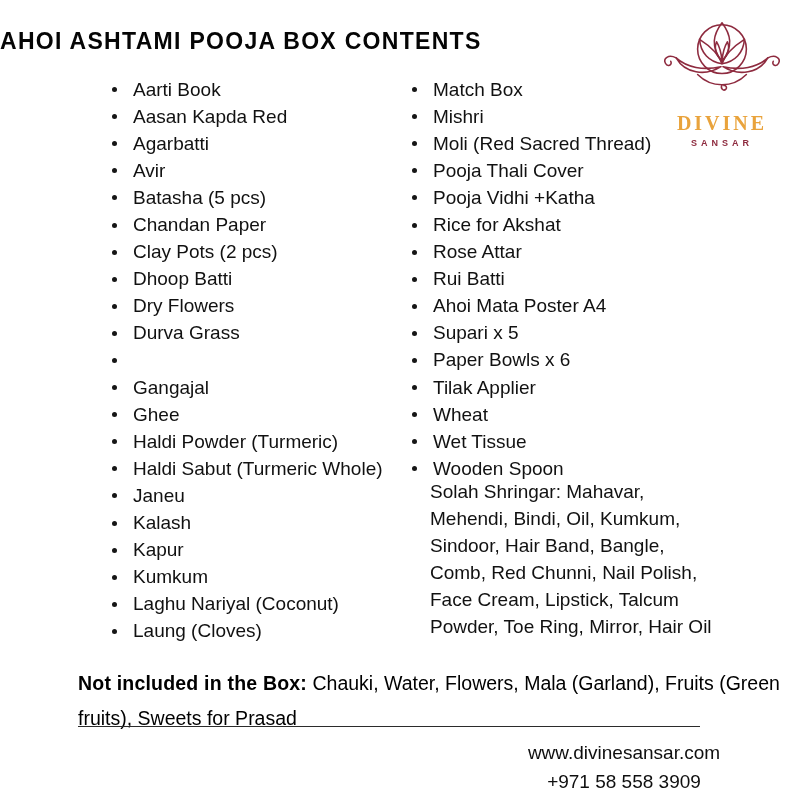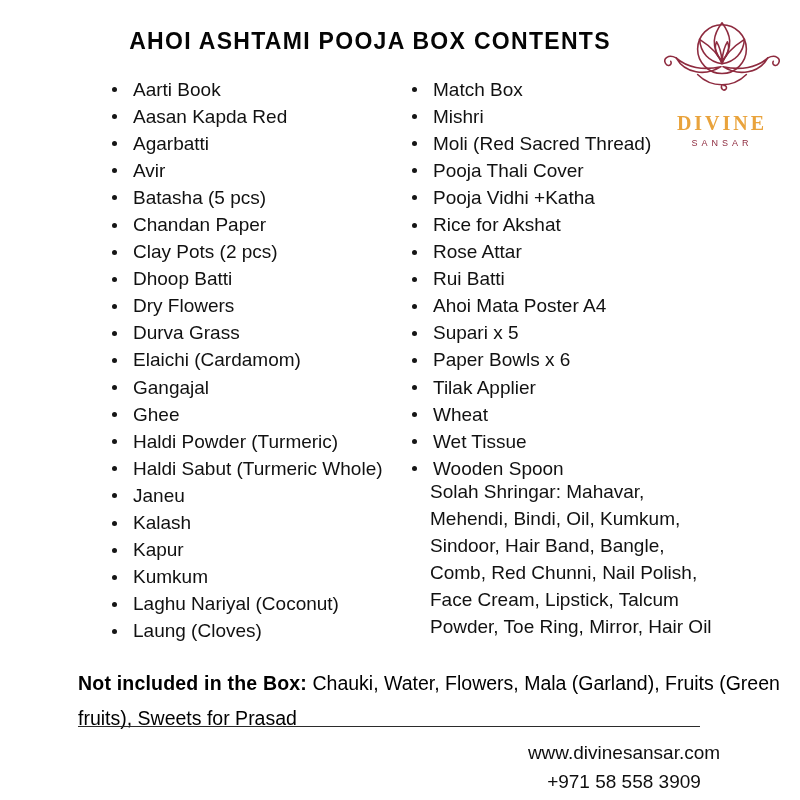--- a/index.html
+++ b/index.html
@@ -8,21 +8,20 @@
     width:800px;height:800px;
     background:#ffffff;
     font-family:"Liberation Sans", sans-serif;
     color:#111111;
     overflow:hidden;
   }
   .title{
     position:absolute;
     left:0; top:28px; width:740px;
     margin:0;
-    text-align:center;
     font-size:23px;
     font-weight:bold;
     letter-spacing:1.3px;
     color:#050505;
   }
   
   .logo{
     position:absolute;
     left:652px; top:14px; width:140px;
     text-align:center;
@@ -31,21 +30,21 @@
   .brand{
     font-family:"Liberation Serif", serif;
     font-weight:bold;
     font-size:20px;
     letter-spacing:3px;
     color:#E9A33C;
     margin-top:18px;
   }
   .subbrand{
     font-size:9px;
-    font-weight:normal;
+    font-weight:bold;
     letter-spacing:4px;
     color:#8E2B3F;
     margin-top:3px;
   }
   
   ul.col{
     position:absolute;
     margin:0;padding:0;
     list-style:none;
     top:76px;
@@ -163,21 +162,20 @@
       <li>
         <span class="bullet"></span>
         <span>Dry Flowers</span>
       </li>
       <li>
         <span class="bullet"></span>
         <span>Durva Grass</span>
       </li>
       <li>
         <span class="bullet"></span>
-        <span>Elaichi (Cardamom)</span>
       </li>
       <li>
         <span class="bullet"></span>
         <span>Gangajal</span>
       </li>
       <li>
         <span class="bullet"></span>
         <span>Ghee</span>
       </li>
       <li>

